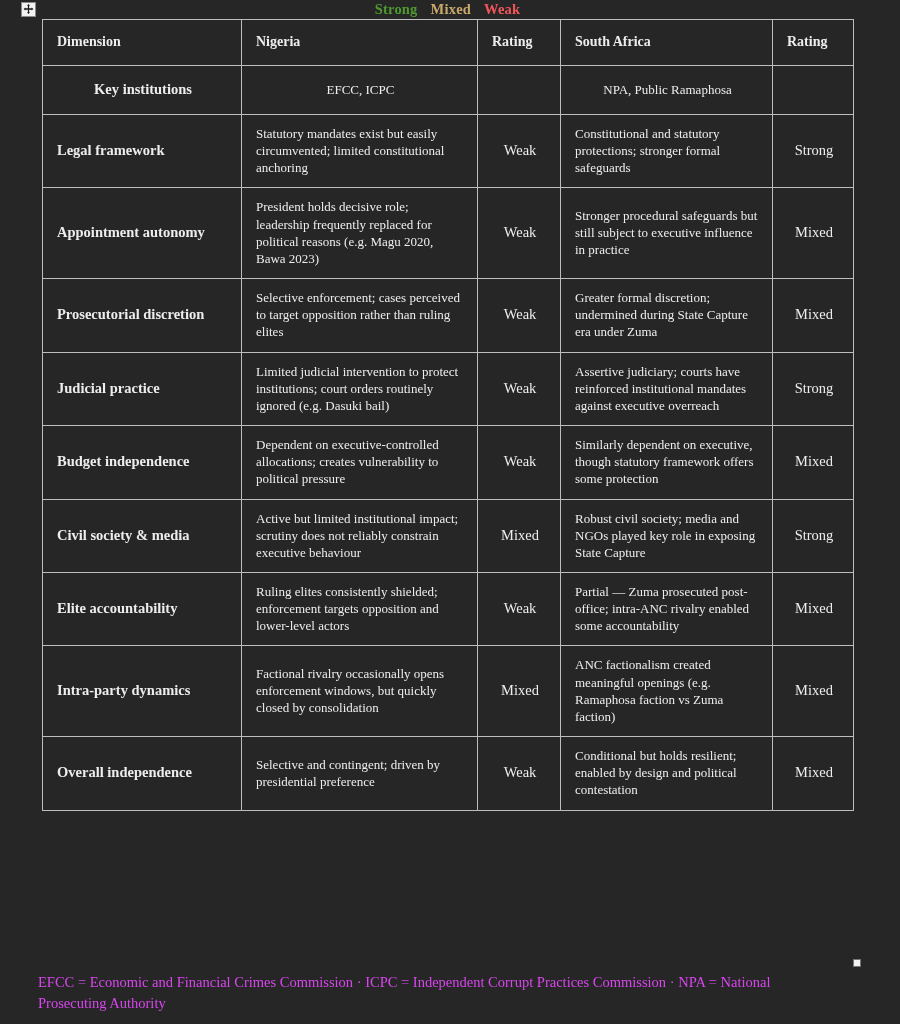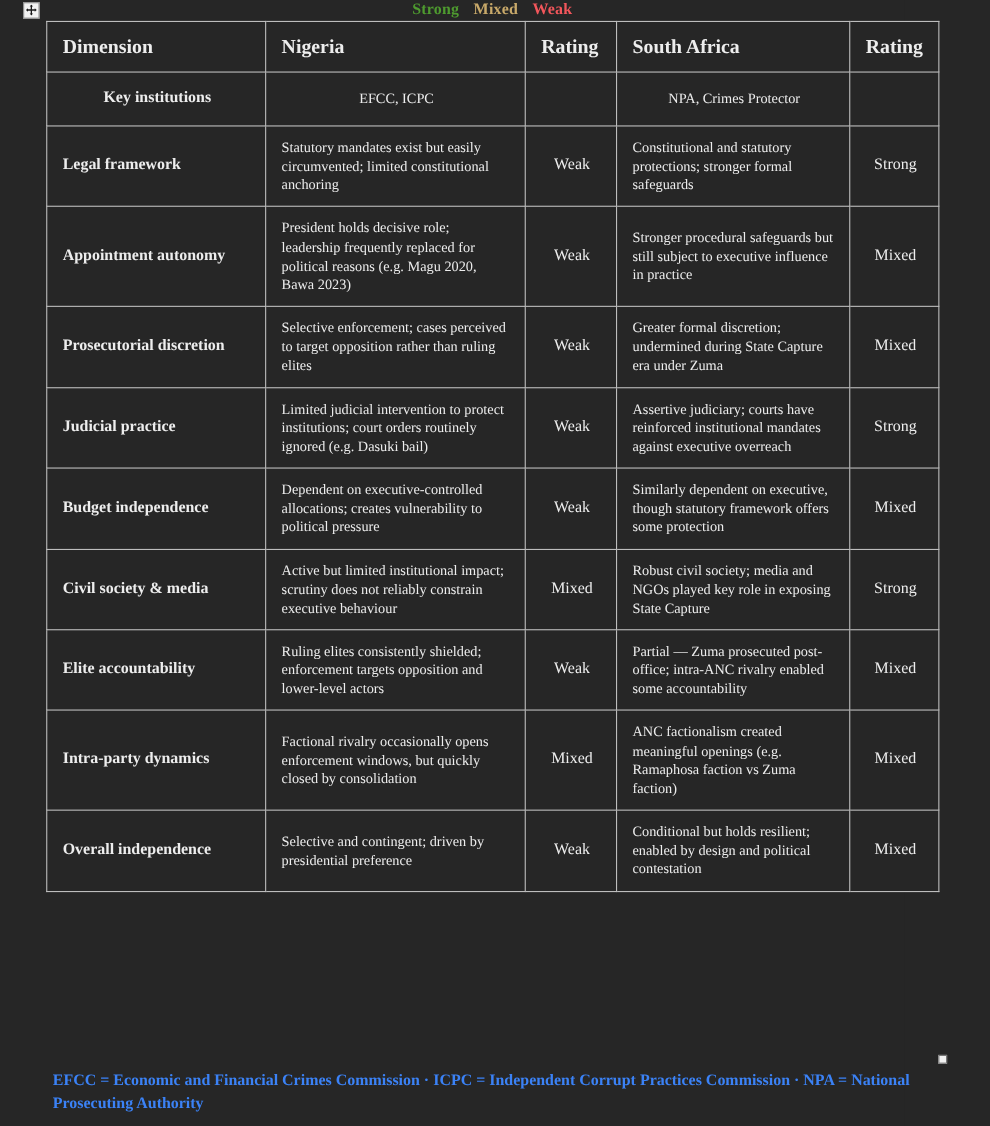--- a/index.html
+++ b/index.html
@@ -77,21 +77,21 @@
   col.c-dim    { width: 199px; }
   col.c-ng     { width: 236px; }
   col.c-ngr    { width: 83px;  }
   col.c-sa     { width: 212px; }
   col.c-sar    { width: 81px;  }
 
   thead th {
     height: 46px;
     padding-top: 6px;
     padding-bottom: 6px;
-    font-size: 18px;
+    font-size: 14px;
     font-weight: bold;
     text-align: left;
   }
   th.hdr-rating { padding-left: 0; padding-right: 0; }
   .hdr-nigeria      { color: #b8860b; }
   .hdr-south-africa { color: #4a90d9; }
   .hdr-plain        { color: #f5f5f5; }
 
   td.dim-cell {
     font-weight: bold;
@@ -132,27 +132,26 @@
     width: 8px;
     height: 8px;
     background: #f2f2f2;
     border: 1px solid #777;
     cursor: nwse-resize;
   }
 
   
   #footnote {
     position: absolute;
-    left: 48px;
+    left: 38px;
     top: 972px;
     width: 800px;
     font-size: 14.5px;
     line-height: 1.45;
-    color: #3b82f6;
-    font-weight: bold;
+    color: #d946ef;
   }
 </style>
 </head>
 <body>
 
 <div id="page">
 
   <div id="move-handle">
     <svg width="11" height="11" viewBox="0 0 11 11" aria-hidden="true">
       <path d="M5.5 0 L7 1.8 H6.1 V4.3 H8.6 V3.4 L10.4 5 L8.6 6.6 V5.7 H6.1 V8.2 H7 L5.5 10 L4 8.2 H4.9 V5.7 H2.4 V6.6 L0.6 5 L2.4 3.4 V4.3 H4.9 V1.8 H4 Z" fill="#1a1a1a"></path>
@@ -180,21 +179,21 @@
         <th class="hdr-rating hdr-plain">Rating</th>
         <th class="hdr-south-africa">South Africa</th>
         <th class="hdr-rating hdr-plain">Rating</th>
       </tr>
     </thead>
     <tbody id="table-body">
         <tr class="row-key-institutions">
           <td class="dim-cell">Key institutions</td>
           <td class="desc-cell">EFCC, ICPC</td>
           <td class="rating-cell r-none"></td>
-          <td class="desc-cell">NPA, Crimes Protector</td>
+          <td class="desc-cell">NPA, Public Ramaphosa</td>
           <td class="rating-cell r-none"></td>
         </tr>
         <tr>
           <td class="dim-cell">Legal framework</td>
           <td class="desc-cell">Statutory mandates exist but easily circumvented; limited constitutional anchoring</td>
           <td class="rating-cell r-weak">Weak</td>
           <td class="desc-cell">Constitutional and statutory protections; stronger formal safeguards</td>
           <td class="rating-cell r-strong">Strong</td>
         </tr>
         <tr>

